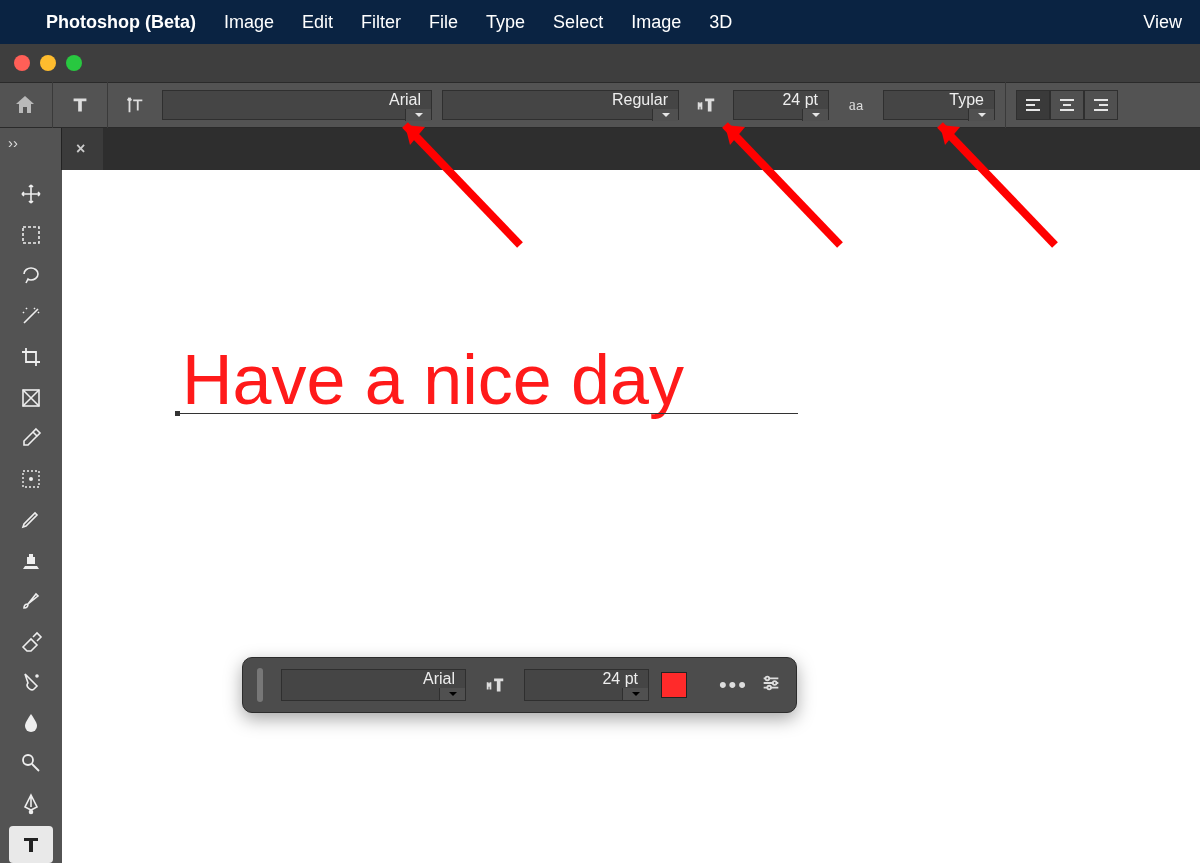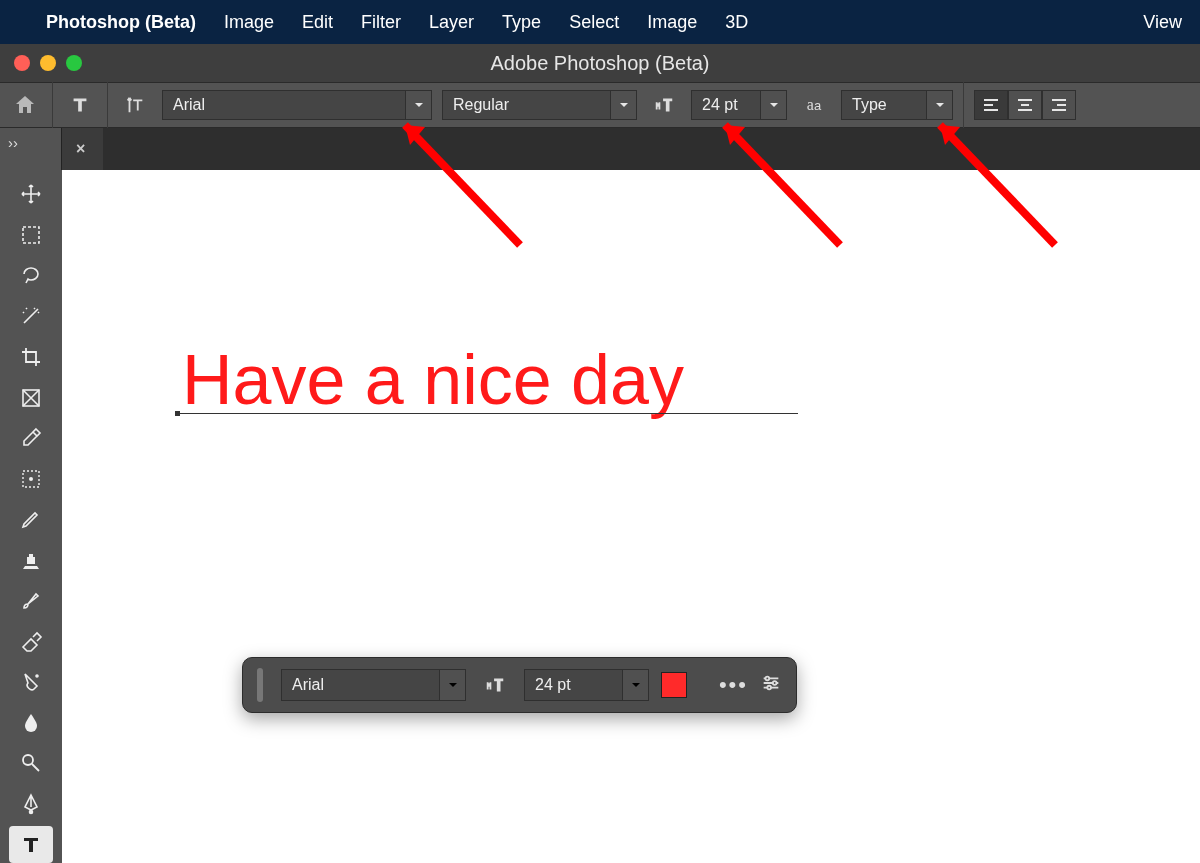--- a/index.html
+++ b/index.html
@@ -17,21 +17,21 @@
 .traffic span { width: 16px; height: 16px; border-radius: 50%; display: block; }
 .tl-close { background: #ff5f57; } .tl-min { background: #febc2e; } .tl-max { background: #28c840; }
 .titlebar .title { position: absolute; left: 50%; transform: translateX(-50%); color: #e6e6e6; font-size: 20px; right: auto; text-align: center; width: 100%; pointer-events: none;}
 .titlebar .title span{pointer-events:none}
 
 
 .optionsbar { height: 46px; background: #535353; display: flex; align-items: center; padding: 0 8px; gap: 10px; color: #e6e6e6; border-top:1px solid #2a2a2a; border-bottom:1px solid #2a2a2a;}
 .ob-sep { width: 1px; height: 46px; background: #3a3a3a; }
 .ob-iconbtn { width: 34px; height: 34px; display:flex;align-items:center;justify-content:center; color:#ddd; }
 .ob-iconbtn svg { width:22px;height:22px; }
-.dropdown { display:flex; align-items:center; background:#454545; border:1px solid #2f2f2f; height:30px; }
+.dropdown { display:flex; align-items:flex-end; background:#454545; border:1px solid #2f2f2f; height:30px;flex-direction:column; }
 .dropdown .val { padding:0 10px; font-size:16px; color:#eee; }
 .dropdown .chev { width:26px; height:100%; display:flex;align-items:center;justify-content:center; border-left:1px solid #2f2f2f; background:#505050;}
 .dropdown .chev svg{width:12px;height:12px;}
 .align-group{display:flex;gap:0;}
 .align-btn{width:34px;height:30px;display:flex;align-items:center;justify-content:center;border:1px solid #2f2f2f;background:#505050;}
 .align-btn.active{background:#3a3a3a;}
 .align-btn svg{width:18px;height:18px;}
 
 
 .substrip { height: 42px; background: #2e2e2e; display:flex; align-items:stretch; }
@@ -67,36 +67,35 @@
 </style>
 </head>
 <body>
 
 <div class="menubar">
   <span class="apple"></span>
   <span class="appname">Photoshop (Beta)</span>
   <span>Image</span>
   <span>Edit</span>
   <span>Filter</span>
-  <span>Layer</span>
+  <span>File</span>
   <span>Type</span>
   <span>Select</span>
   <span>Image</span>
   <span>3D</span>
   <span class="spacer"></span>
   <span>View</span>
 </div>
 
 <div class="titlebar">
   <div class="traffic">
     <span class="tl-close"></span>
     <span class="tl-min"></span>
     <span class="tl-max"></span>
   </div>
-  <div class="title"><span>Adobe Photoshop (Beta)</span></div>
 </div>
 
 <div class="optionsbar">
   <div class="ob-iconbtn home-ico">
     <svg viewBox="0 0 24 24" fill="currentColor">
         <path d="M12 3l9 8h-3v9h-4v-6H10v6H6v-9H3z"></path>
       </svg>
   </div>
   <div class="ob-sep"></div>
   <div class="ob-iconbtn">
@@ -115,21 +114,21 @@
   <div class="dropdown" style="width:270px">
     <span class="val">Arial</span>
     <span style="flex:1"></span>
     <span class="chev">
         <svg viewBox="0 0 12 12" fill="currentColor">
           <path d="M2 4l4 4 4-4z"></path>
         </svg>
       </span>
   </div>
 
-  <div class="dropdown" style="width:195px">
+  <div class="dropdown" style="width:237px">
     <span class="val">Regular</span>
     <span style="flex:1"></span>
     <span class="chev">
         <svg viewBox="0 0 12 12" fill="currentColor">
           <path d="M2 4l4 4 4-4z"></path>
         </svg>
       </span>
   </div>
 
   <div class="ob-iconbtn">

